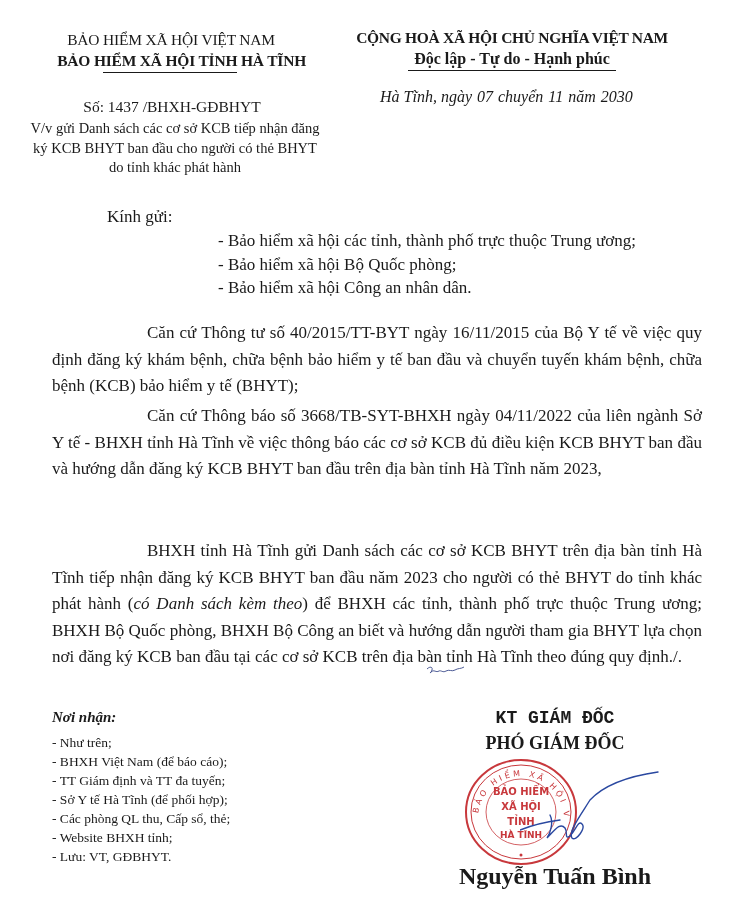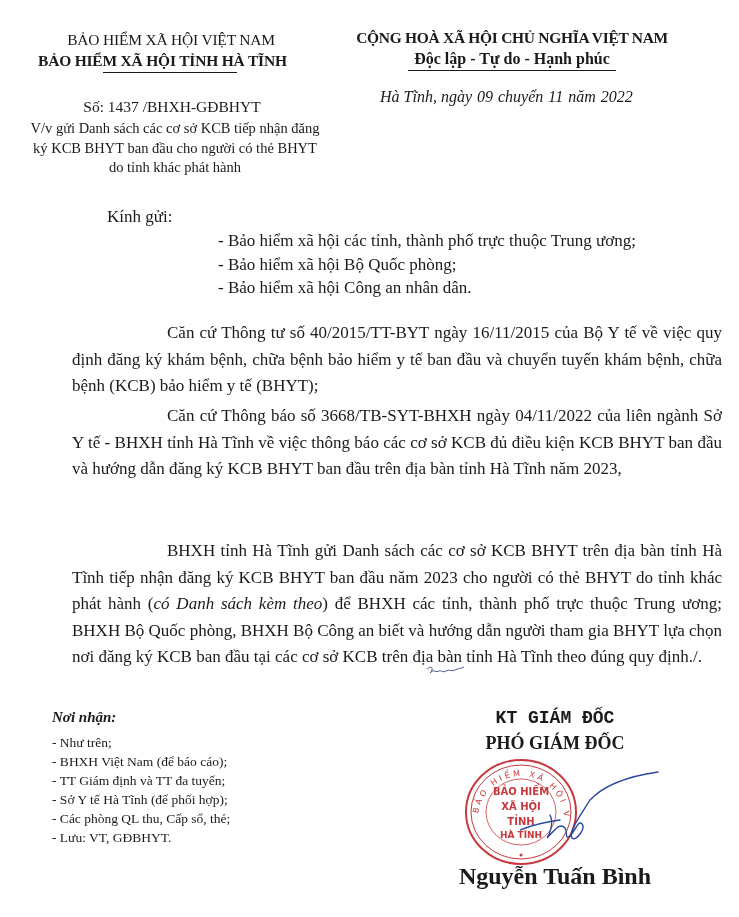--- a/index.html
+++ b/index.html
@@ -6,39 +6,39 @@
     html, body { width: 739px; height: 917px; background: #ffffff; overflow: hidden; }
     body {
       font-family: "Liberation Serif", "DejaVu Serif", serif;
       color: #1a1a1a;
       position: relative;
     }
     .abs { position: absolute; white-space: nowrap; }
 
     
     .org-parent { left: 61px; top: 31px; width: 220px; text-align: center; font-size: 15.5px; letter-spacing: -0.2px; }
-    .org-name { left: 38px; top: 52px; width: 268px; text-align: left; font-size: 15.5px; font-weight: bold; letter-spacing: -0.2px; }
+    .org-name { left: 38px; top: 52px; width: 268px; text-align: right; font-size: 15.5px; font-weight: bold; letter-spacing: -0.2px; }
     .org-rule { left: 103px; top: 72px; width: 134px; height: 1px; background: #1a1a1a; }
 
     .doc-number { left: 38px; top: 98px; width: 268px; text-align: center; font-size: 15.5px; }
     .subject { left: 30px; top: 119px; width: 290px; text-align: center; font-size: 14.5px; line-height: 19.5px; white-space: normal; }
 
     
     .nation { left: 347px; top: 29px; width: 330px; text-align: center; font-size: 15.5px; font-weight: bold; letter-spacing: -0.3px; font-family: Liberation Serif, serif; }
     .motto { left: 408px; top: 50px; width: 208px; text-align: center; font-size: 16px; font-weight: bold; }
     .motto-rule { left: 408px; top: 70px; width: 208px; height: 1px; background: #1a1a1a; }
     .date-line { left: 380px; top: 88px; font-size: 16px; font-style: italic; }
     .date-line span { margin-right: 5px; }
 
     
     .kinh-gui { left: 107px; top: 207px; font-size: 17px; }
     .recipients { left: 218px; top: 229px; font-size: 17px; line-height: 23.5px; }
 
     
-    .body-text { left: 52px; width: 650px; font-size: 17px; line-height: 26.5px; text-align: justify; text-align-last: left; white-space: normal; margin-left: 20px; }
+    .body-text { left: 52px; width: 650px; font-size: 17px; line-height: 26.5px; text-align: justify; text-align-last: left; white-space: normal; }
     .body-text .indent { display: inline-block; width: 95px; }
     .p1 { top: 320px; }
     .p2 { top: 403px; }
     .p3 { top: 538px; }
     .body-text em { }
 
     .initials { left: 425px; top: 664px; width: 40px; height: 14px; }
 
     
     .noi-nhan-title { left: 52px; top: 709px; font-size: 15px; font-weight: bold; font-style: italic; }
@@ -57,21 +57,21 @@
 <div class="abs org-parent">BẢO HIỂM XÃ HỘI VIỆT NAM</div>
 <div class="abs org-name">BẢO HIỂM XÃ HỘI TỈNH HÀ TĨNH</div>
 <div class="abs org-rule"></div>
 <div class="abs doc-number">Số: 1437 /BHXH-GĐBHYT</div>
 <div class="abs subject">V/v gửi Danh sách các cơ sở KCB tiếp nhận đăng ký KCB BHYT ban đầu cho người có thẻ BHYT do tỉnh khác phát hành</div>
 
 <div class="abs nation">CỘNG HOÀ XÃ HỘI CHỦ NGHĨA VIỆT NAM</div>
 <div class="abs motto">Độc lập - Tự do - Hạnh phúc</div>
 <div class="abs motto-rule"></div>
 <div class="abs date-line">
-  <span>Hà Tĩnh, ngày</span><span>09</span><span>chuyển</span><span>11</span><span>năm</span><span>2022</span>
+  <span>Hà Tĩnh, ngày</span><span>07</span><span>chuyển</span><span>11</span><span>năm</span><span>2030</span>
 </div>
 
 <div class="abs kinh-gui">Kính gửi:</div>
 <div class="abs recipients">
   <div>- Bảo hiểm xã hội các tỉnh, thành phố trực thuộc Trung ương;</div>
   <div>- Bảo hiểm xã hội Bộ Quốc phòng;</div>
   <div>- Bảo hiểm xã hội Công an nhân dân.</div>
 </div>
 
 <div class="abs body-text p1"><span class="indent"></span><span>Căn cứ Thông tư số 40/2015/TT-BYT ngày 16/11/2015 của Bộ Y tế về việc quy định đăng ký khám bệnh, chữa bệnh bảo hiểm y tế ban đầu và chuyển tuyến khám bệnh, chữa bệnh (KCB) bảo hiểm y tế (BHYT);</span></div>
@@ -82,20 +82,21 @@
   <path d="M2 5 C5 2, 8 3, 7 6 C6 9, 4 10, 6 8 C9 5, 11 9, 14 7 C16 6, 18 9, 21 7 C24 5, 27 8, 30 6 C33 4, 36 5, 39 3" stroke="#3a4a8a" stroke-width="0.9" fill="none"></path>
 </svg>
 
 <div class="abs noi-nhan-title">Nơi nhận:</div>
 <div class="abs noi-nhan-list">
   <div>- Như trên;</div>
   <div>- BHXH Việt Nam (để báo cáo);</div>
   <div>- TT Giám định và TT đa tuyến;</div>
   <div>- Sở Y tế Hà Tĩnh (để phối hợp);</div>
   <div>- Các phòng QL thu, Cấp sổ, thẻ;</div>
+  <div>- Website BHXH tỉnh;</div>
   <div>- Lưu: VT, GĐBHYT.</div>
 </div>
 
 <div class="abs sig-title1">KT GIÁM ĐỐC</div>
 <div class="abs sig-title2">PHÓ GIÁM ĐỐC</div>
 
 <svg class="abs stamp" viewBox="0 0 118 110">
   <defs>
     <path id="ringpath" d="M 16 62 A 43 43 0 1 1 102 62"></path>
   </defs>

